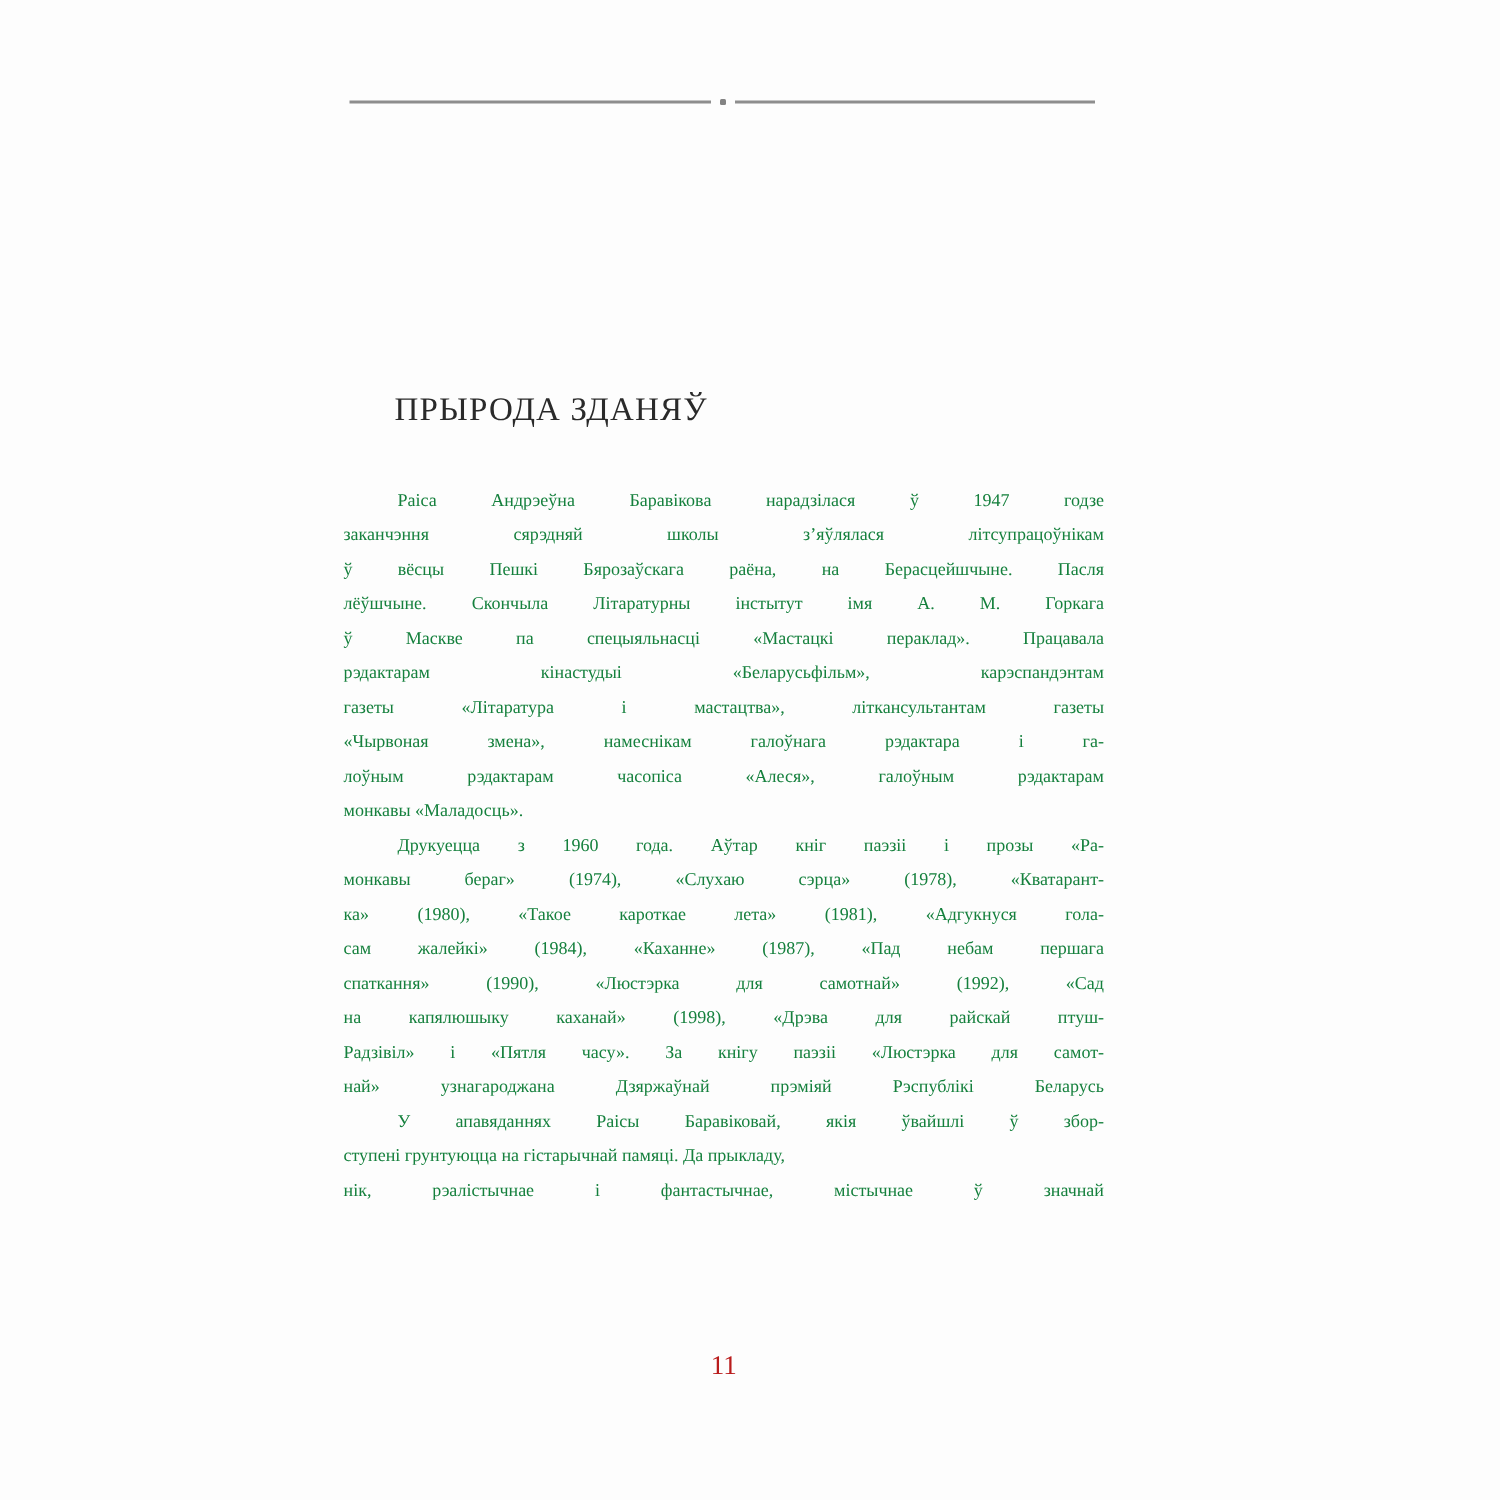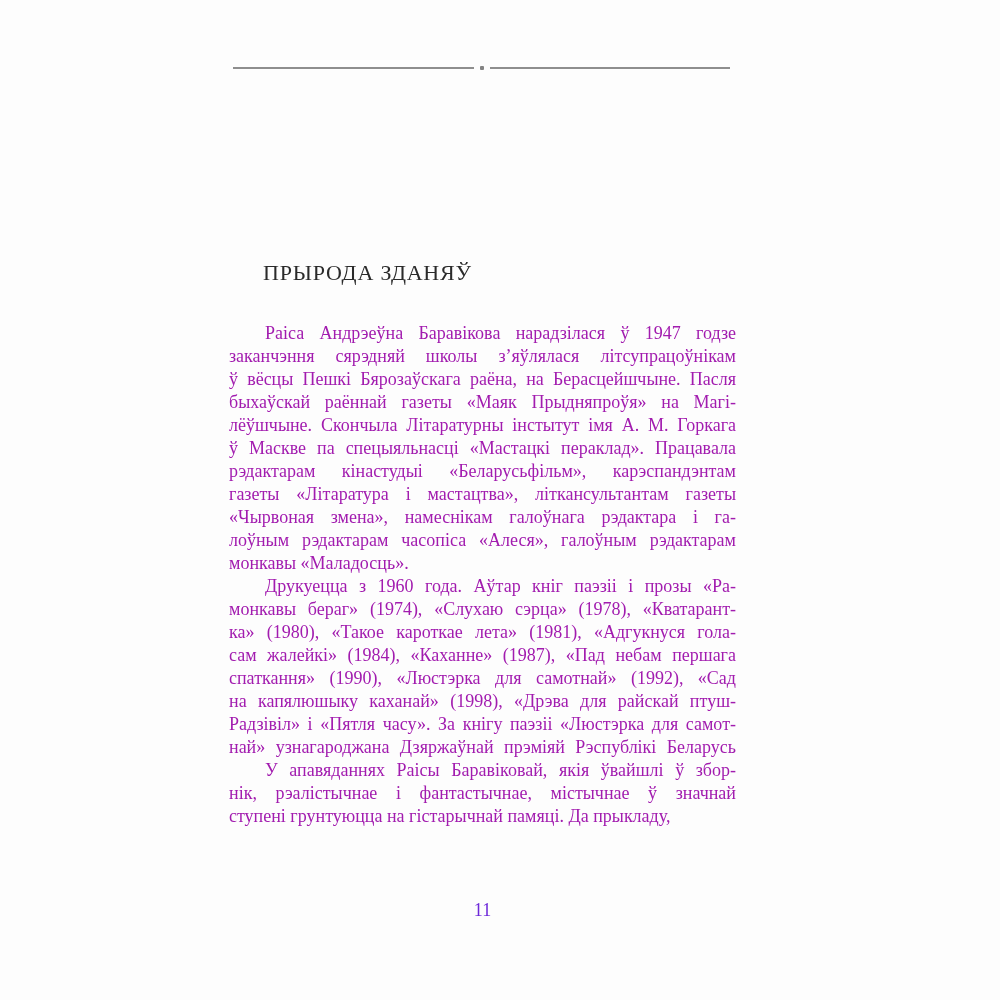--- a/index.html
+++ b/index.html
@@ -53,23 +53,23 @@
     letter-spacing: 0.8px;
     color: #2a2a2a;
     line-height: 23px;
     white-space: nowrap;
   }
   .text-block {
     position: absolute;
     left: 229px;
     top: 322px;
     width: 507px;
-    font-size: 18px;
+    font-size: 12px;
     line-height: 23px;
-    color: #a21caf;
+    color: #15803d;
   }
   .line {
     text-align: justify;
     text-align-last: justify;
     height: 23px;
     overflow: visible;
     white-space: normal;
   }
   .line.par-end {
     text-align-last: left;
@@ -78,56 +78,55 @@
     text-indent: 36px;
   }
   .page-number {
     position: absolute;
     left: 229px;
     top: 899px;
     width: 507px;
     text-align: center;
     font-size: 18px;
     line-height: 23px;
-    color: #6d28d9;
+    color: #b91c1c;
   }
 </style>
 </head>
 <body>
 
 <div class="page">
 
   <div class="header-rule">
     <span class="rule-line"></span>
     <span class="rule-dot"></span>
     <span class="rule-line"></span>
   </div>
 
   <h1 class="title">ПРЫРОДА ЗДАНЯЎ</h1>
 
   <div class="text-block" id="text-block">
       <div class="line indent">Раіса Андрэеўна Баравікова нарадзілася ў 1947 годзе</div>
       <div class="line">заканчэння сярэдняй школы з’яўлялася літсупрацоўнікам</div>
       <div class="line">ў вёсцы Пешкі Бярозаўскага раёна, на Берасцейшчыне. Пасля</div>
-      <div class="line">быхаўскай раённай газеты «Маяк Прыдняпроўя» на Магі-</div>
       <div class="line">лёўшчыне. Скончыла Літаратурны інстытут імя А. М. Горкага</div>
       <div class="line">ў Маскве па спецыяльнасці «Мастацкі пераклад». Працавала</div>
       <div class="line">рэдактарам кінастудыі «Беларусьфільм», карэспандэнтам</div>
       <div class="line">газеты «Літаратура і мастацтва», літкансультантам газеты</div>
       <div class="line">«Чырвоная змена», намеснікам галоўнага рэдактара і га-</div>
       <div class="line">лоўным рэдактарам часопіса «Алеся», галоўным рэдактарам</div>
       <div class="line par-end">монкавы «Маладосць».</div>
       <div class="line indent">Друкуецца з 1960 года. Аўтар кніг паэзіі і прозы «Ра-</div>
       <div class="line">монкавы бераг» (1974), «Слухаю сэрца» (1978), «Кватарант-</div>
       <div class="line">ка» (1980), «Такое кароткае лета» (1981), «Адгукнуся гола-</div>
       <div class="line">сам жалейкі» (1984), «Каханне» (1987), «Пад небам першага</div>
       <div class="line">спаткання» (1990), «Люстэрка для самотнай» (1992), «Сад</div>
       <div class="line">на капялюшыку каханай» (1998), «Дрэва для райскай птуш-</div>
       <div class="line">Радзівіл» і «Пятля часу». За кнігу паэзіі «Люстэрка для самот-</div>
       <div class="line">най» узнагароджана Дзяржаўнай прэміяй Рэспублікі Беларусь</div>
       <div class="line indent">У апавяданнях Раісы Баравіковай, якія ўвайшлі ў збор-</div>
+      <div class="line par-end">ступені грунтуюцца на гістарычнай памяці. Да прыкладу,</div>
       <div class="line">нік, рэалістычнае і фантастычнае, містычнае ў значнай</div>
-      <div class="line par-end">ступені грунтуюцца на гістарычнай памяці. Да прыкладу,</div>
     </div>
 
   <div class="page-number">11</div>
 
 </div>
 
 </body></html>

